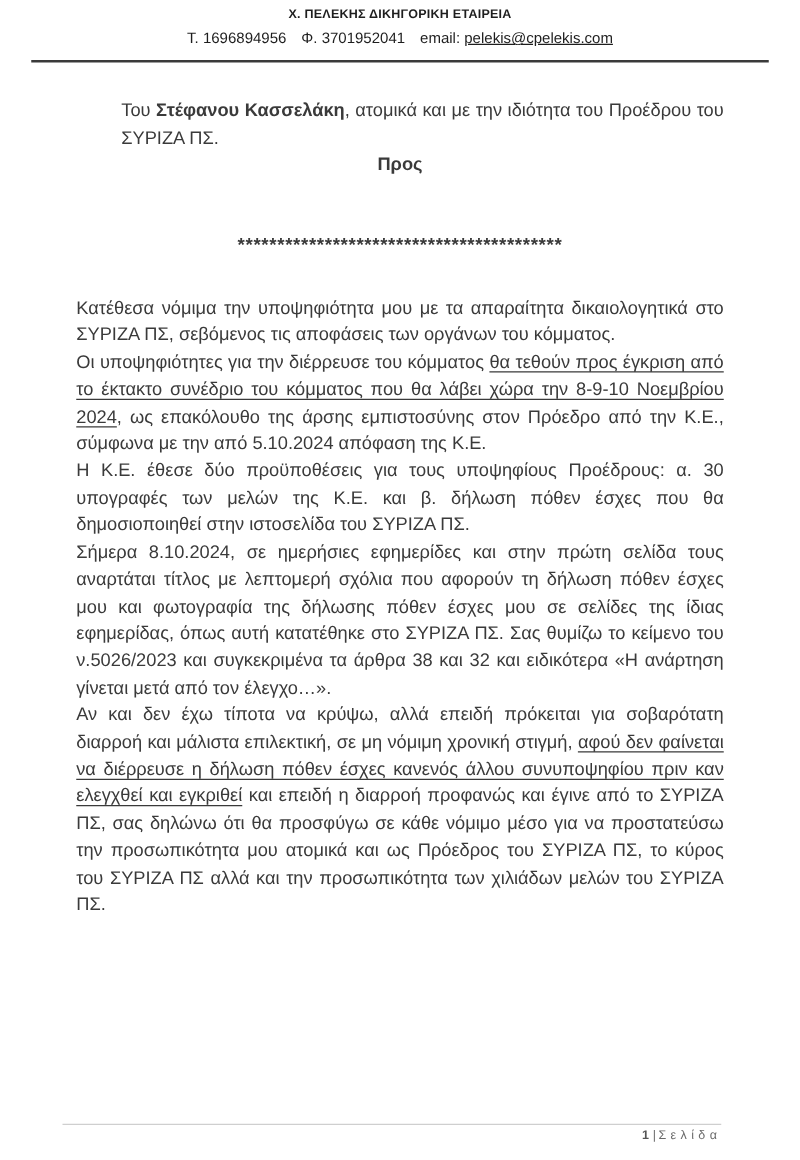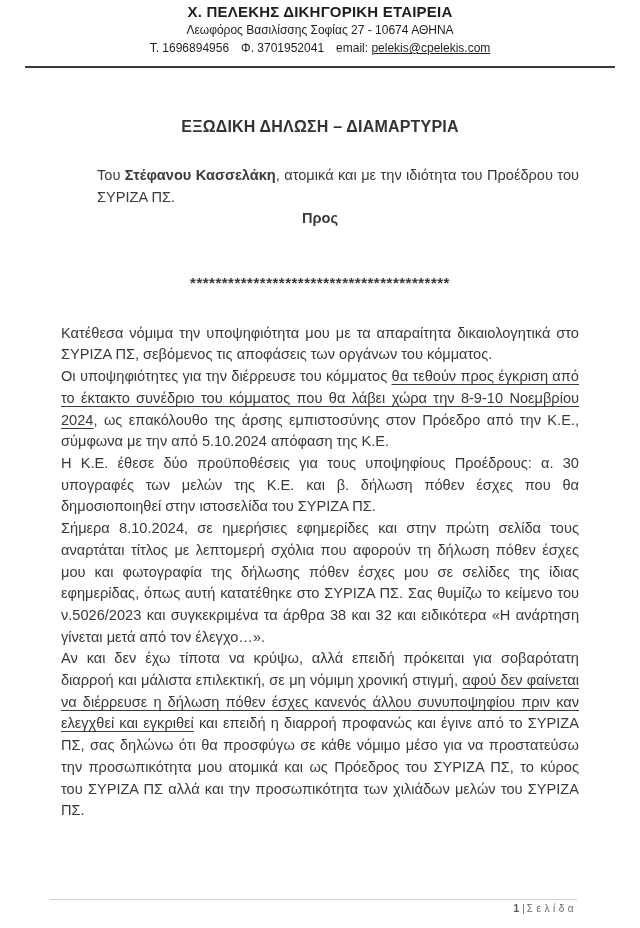--- a/index.html
+++ b/index.html
@@ -16,21 +16,21 @@
     background: #ffffff;
   }
 
   
   .letterhead {
     padding-top: 3px;
     text-align: center;
     color: #1e1e1e;
   }
   .firm-name {
-    font-size: 15px;
+    font-size: 10px;
     font-weight: bold;
     line-height: 18px;
     letter-spacing: 0.2px;
   }
   .firm-address {
     font-size: 12px;
     line-height: 18px;
   }
   .firm-contact {
     font-size: 12px;
@@ -115,29 +115,27 @@
   .footer-text .label { letter-spacing: 3.5px; }
   .footer-text .sep { margin: 0 2px 0 3px; }
 </style>
 </head>
 <body>
 
 <div class="page">
 
   <header class="letterhead">
     <div class="firm-name">Χ. ΠΕΛΕΚΗΣ ΔΙΚΗΓΟΡΙΚΗ ΕΤΑΙΡΕΙΑ</div>
-    <div class="firm-address">Λεωφόρος Βασιλίσσης Σοφίας  27  -  10674 ΑΘΗΝΑ</div>
     <div class="firm-contact">
       <span>Τ. 1696894956</span><span class="gap"></span><span>Φ. 3701952041</span><span class="gap"></span><span>email:</span>
       <span class="email-link">pelekis@cpelekis.com</span>
     </div>
     <hr class="header-rule">
   </header>
 
-  <h1 class="doc-title">ΕΞΩΔΙΚΗ ΔΗΛΩΣΗ – ΔΙΑΜΑΡΤΥΡΙΑ</h1>
 
   <section class="intro">
     <div class="from-line">
       <span>Του </span><span class="b">Στέφανου Κασσελάκη</span><span>, ατομικά και με την ιδιότητα του Προέδρου του ΣΥΡΙΖΑ ΠΣ.</span>
     </div>
     <div class="to-heading">Προς</div>
   </section>
 
   <div class="separator-line">*****************************************</div>
 

